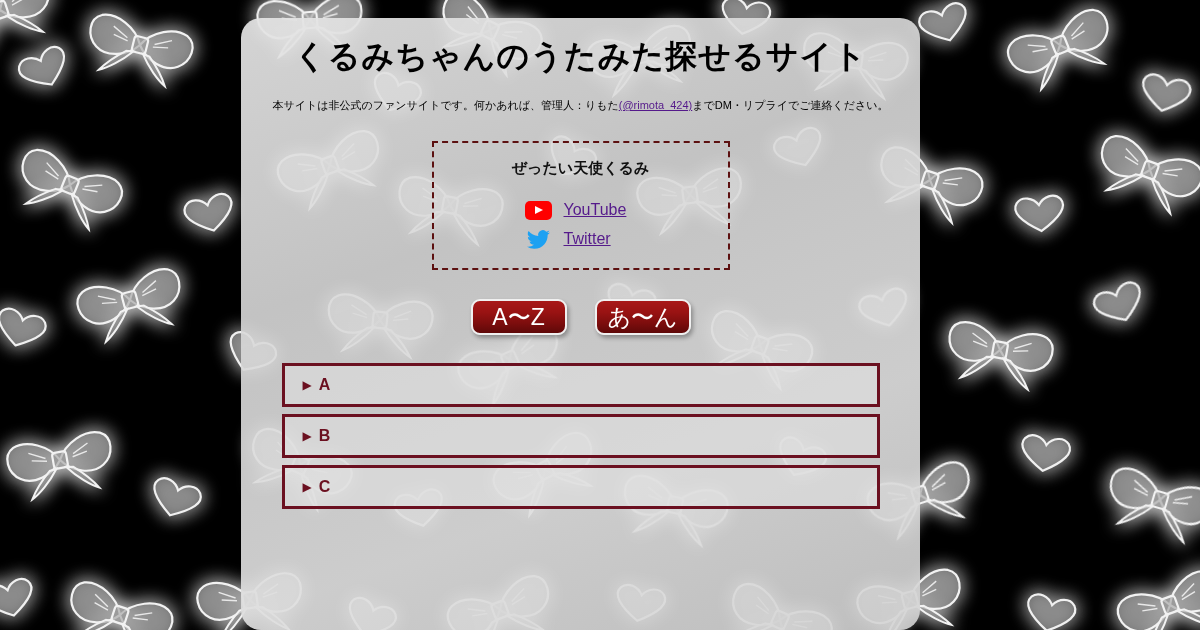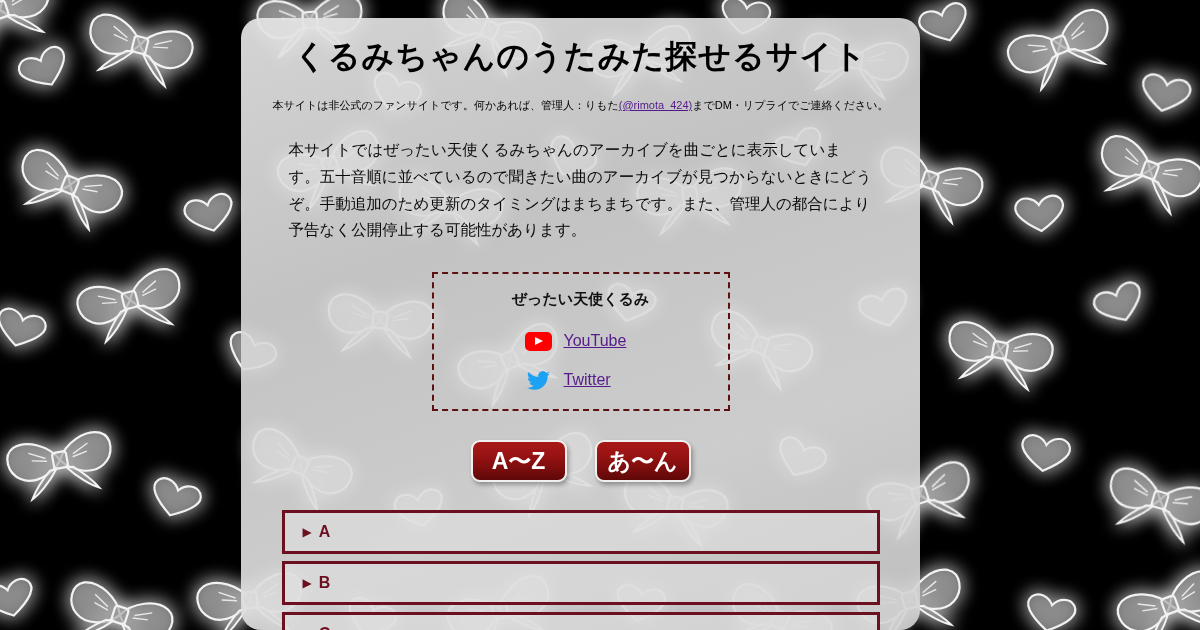--- a/index.html
+++ b/index.html
@@ -91,21 +91,21 @@
     font-size: 15px;
     font-weight: bold;
     color: #111;
     margin-bottom: 21px;
   }
   .link-row {
     display: flex;
     align-items: center;
     justify-content: center;
     gap: 10px;
-    margin-top: 17px;
+    margin-top: 7px;
   }
   .link-row .icon-slot {
     width: 30px; height: 22px;
     display: flex; align-items: center; justify-content: center;
     flex: 0 0 auto;
   }
   .link-row a {
     color: #551a8b;
     text-decoration: underline;
     font-size: 16px;
@@ -131,27 +131,27 @@
 
   
   #nav-buttons {
     display: flex;
     justify-content: center;
     gap: 28px;
     margin-top: 29px;
   }
   .nav-btn {
     width: 96px;
-    height: 42px;
+    height: 36px;
     border-radius: 9px;
     border: 2px solid #f0f0f0;
     background: linear-gradient(to bottom, #a81818 0%, #991313 35%, #7c0d0d 70%, #5e0808 100%);
     color: #ffffff;
     font-size: 23px;
-    font-weight: bold;
+    font-weight: normal;
     display: flex;
     align-items: center;
     justify-content: center;
     cursor: pointer;
     box-shadow: 2px 3px 4px rgba(0,0,0,0.30);
     font-family: "Liberation Sans", "DejaVu Sans", sans-serif;
     letter-spacing: 0px;
   }
 
   
@@ -275,21 +275,20 @@
 </div>
 
 <div id="content-panel">
 
   <h1 id="page-title">くるみちゃんのうたみた探せるサイト</h1>
 
   <p id="site-notice">
     <span>本サイトは</span><span class="bold">非公式のファンサイト</span><span>です。何かあれば、管理人：りもた</span><a href="#" class="inline-link">(@rimota_424)</a><span>までDM・リプライでご連絡ください。</span>
   </p>
 
-  <p id="description">本サイトではぜったい天使くるみちゃんのアーカイブを曲ごとに表示しています。五十音順に並べているので聞きたい曲のアーカイブが見つからないときにどうぞ。手動追加のため更新のタイミングはまちまちです。また、管理人の都合により予告なく公開停止する可能性があります。</p>
 
   <div id="links-box">
     <div id="links-box-title">ぜったい天使くるみ</div>
 
     <div class="link-row">
       <span class="icon-slot">
         <span class="yt-icon"></span>
       </span>
       <a href="#">YouTube</a>
     </div>

